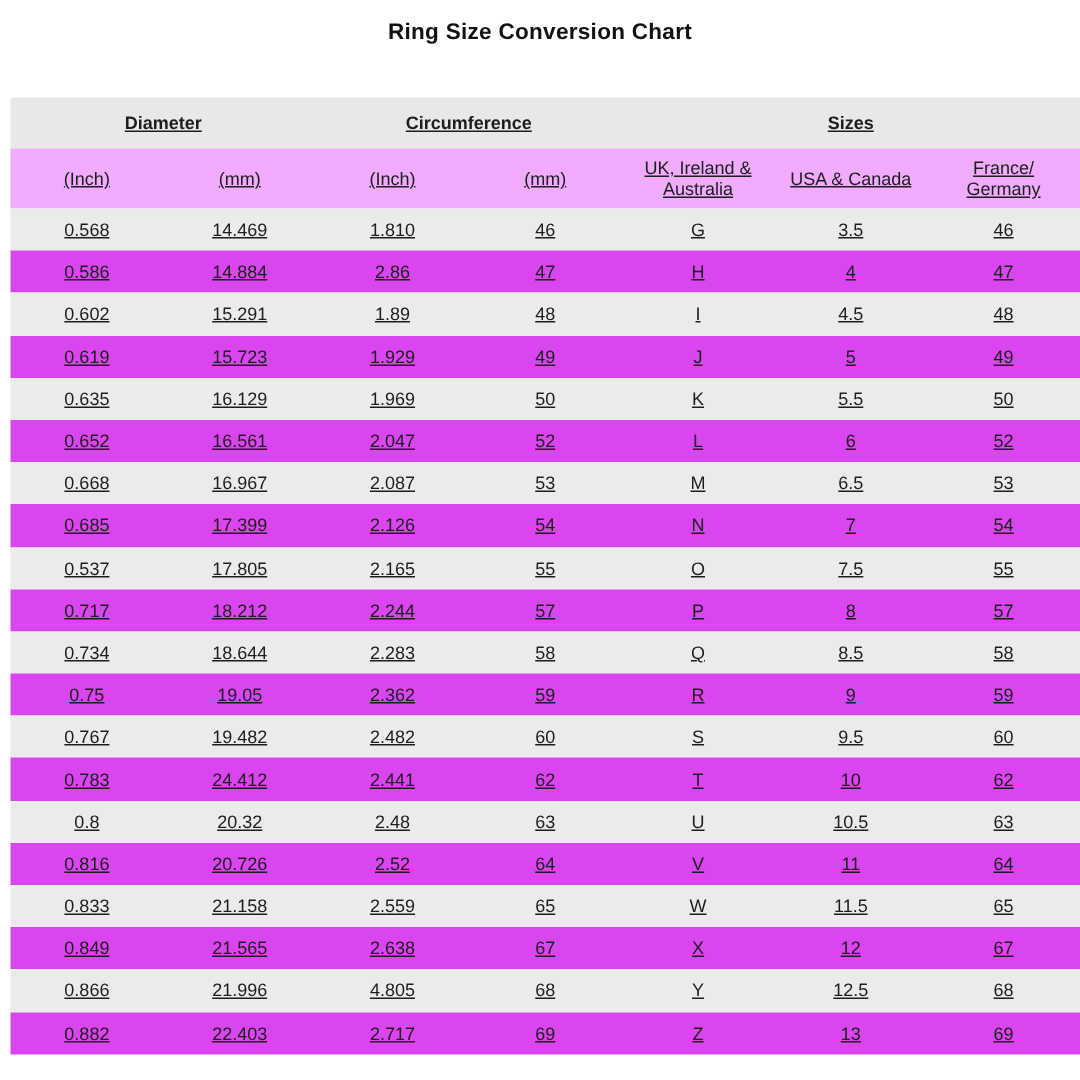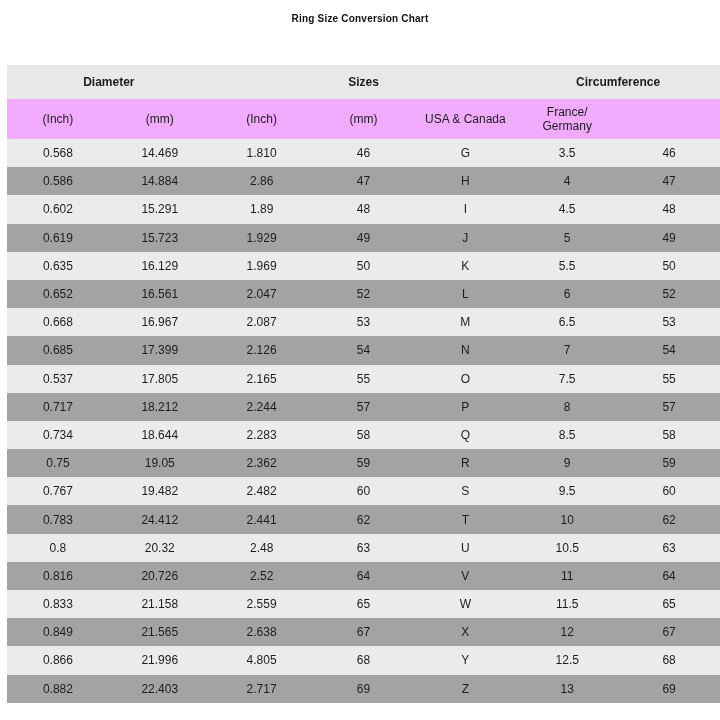--- a/index.html
+++ b/index.html
@@ -11,29 +11,30 @@
     width: 720px;
     height: 720px;
     overflow: hidden;
     font-family: "Liberation Sans", sans-serif;
     color: var(--text, #1d1d1d);
   }
   .title {
     padding-top: 13px;
     height: 18px;
     text-align: center;
-    font-size: 10px;
+    font-size: 15px;
     font-weight: bold;
     color: #111111;
     letter-spacing: 0.2px;
   }
   .table {
     margin-top: 34px;
     margin-left: 7px;
     width: 713px;
+    text-decoration: underline;
   }
   .row {
     display: grid;
     grid-template-columns: repeat(7, 1fr);
     align-items: center;
   }
   .cell {
     text-align: center;
     font-size: 12px;
     line-height: 14px;
@@ -47,43 +48,44 @@
   }
   .sub-row {
     height: 40px;
     background: #f0abfc;
   }
   .sub-row .cell {
     padding: 0 6px;
   }
   .data-row {
     height: 28.2px;
-    background: #a3a3a3;
+    background: #d946ef;
   }
   .data-row.stripe {
     background: var(--stripe-bg, #ebebeb);
   }
 </style>
 </head>
 <body style="--group-bg: #e8e8e8; --stripe-bg: #ebebeb; --text: #1d1d1d;">
 
 <div class="page">
   <div class="title">Ring Size Conversion Chart</div>
 
   <div class="table">
     <div class="row group-row">
         <div class="cell" style="grid-column: span 2;">Diameter</div>
+        <div class="cell" style="grid-column: span 2;">Circumference</div>
         <div class="cell" style="grid-column: span 3;">Sizes</div>
-        <div class="cell" style="grid-column: span 2;">Circumference</div>
       </div>
     <div class="row sub-row">
         <div class="cell">(Inch)</div>
         <div class="cell">(mm)</div>
         <div class="cell">(Inch)</div>
         <div class="cell">(mm)</div>
+        <div class="cell">UK, Ireland &amp; Australia</div>
         <div class="cell">USA &amp; Canada</div>
         <div class="cell">France/ Germany</div>
       </div>
     <div id="table-body">
         <div class="row data-row stripe">
           <div class="cell">0.568</div>
           <div class="cell">14.469</div>
           <div class="cell">1.810</div>
           <div class="cell">46</div>
           <div class="cell">G</div>

